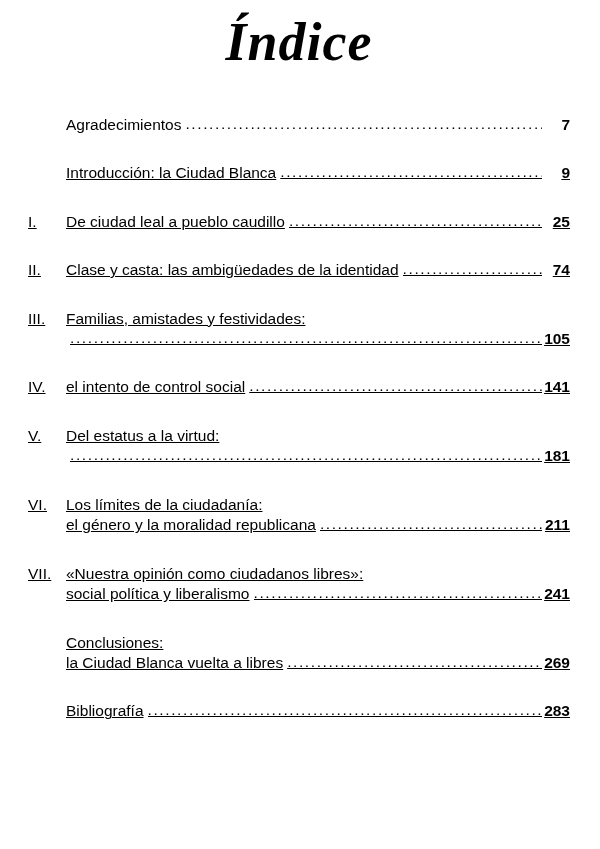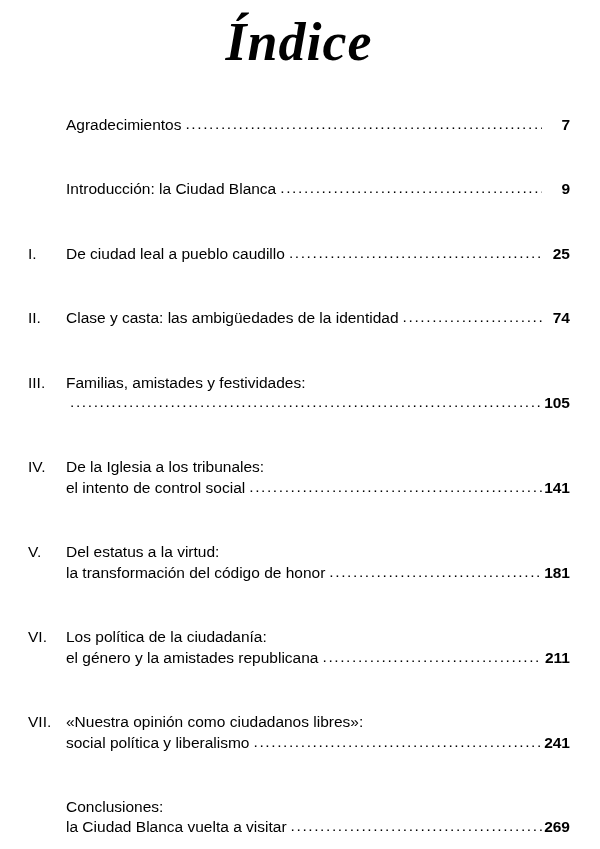--- a/index.html
+++ b/index.html
@@ -37,21 +37,21 @@
     margin-top: 44px;
   }
   .entry {
     display: flex;
     align-items: flex-start;
     margin-bottom: 0;
     font-size: 15.5px;
     line-height: 1.32;
   }
   .entry.gap-lg { margin-top: 30px; }
-  .entry.gap-md { margin-top: 44px; }
+  .entry.gap-md { margin-top: 28px; text-decoration: underline; }
 
   .num {
     flex: 0 0 auto;
     width: 38px;
     text-align: left;
     white-space: nowrap;
   }
   .textcol {
     flex: 1 1 auto;
     min-width: 0;
@@ -146,56 +146,51 @@
         <div class="line">
           <span class="dots">....................................................................................................................................................</span>
           <span class="pg">105</span>
         </div>
       </div>
     </div>
 
     <div class="entry gap-md">
       <div class="num">IV.</div>
       <div class="textcol">
-        <div class="line nodots">
-          <span class="label">De la Iglesia a los tribunales:</span>
-
-        </div>
         <div class="line">
           <span class="label">el intento de control social</span>
           <span class="dots">....................................................................................................................................................</span>
           <span class="pg">141</span>
         </div>
       </div>
     </div>
 
     <div class="entry gap-md">
       <div class="num">V.</div>
       <div class="textcol">
         <div class="line nodots">
           <span class="label">Del estatus a la virtud:</span>
 
         </div>
         <div class="line">
-          <span class="label">la transformación del código de honor</span>
           <span class="dots">....................................................................................................................................................</span>
           <span class="pg">181</span>
         </div>
       </div>
     </div>
 
     <div class="entry gap-md">
       <div class="num">VI.</div>
       <div class="textcol">
         <div class="line nodots">
-          <span class="label">Los política de la ciudadanía:</span>
-
-        </div>
-        <div class="line">
-          <span class="label">el género y la amistades republicana</span>
+          <span class="label">Los límites de la ciudadanía:</span>
+
+        </div>
+        <div class="line">
+          <span class="label">el género y la moralidad republicana</span>
           <span class="dots">....................................................................................................................................................</span>
           <span class="pg">211</span>
         </div>
       </div>
     </div>
 
     <div class="entry gap-md">
       <div class="num">VII.</div>
       <div class="textcol">
         <div class="line nodots">
@@ -211,21 +206,21 @@
     </div>
 
     <div class="entry gap-md">
       <div class="num"></div>
       <div class="textcol">
         <div class="line nodots">
           <span class="label">Conclusiones:</span>
 
         </div>
         <div class="line">
-          <span class="label">la Ciudad Blanca vuelta a visitar</span>
+          <span class="label">la Ciudad Blanca vuelta a libres</span>
           <span class="dots">....................................................................................................................................................</span>
           <span class="pg">269</span>
         </div>
       </div>
     </div>
 
     <div class="entry gap-md">
       <div class="num"></div>
       <div class="textcol">
         <div class="line">

